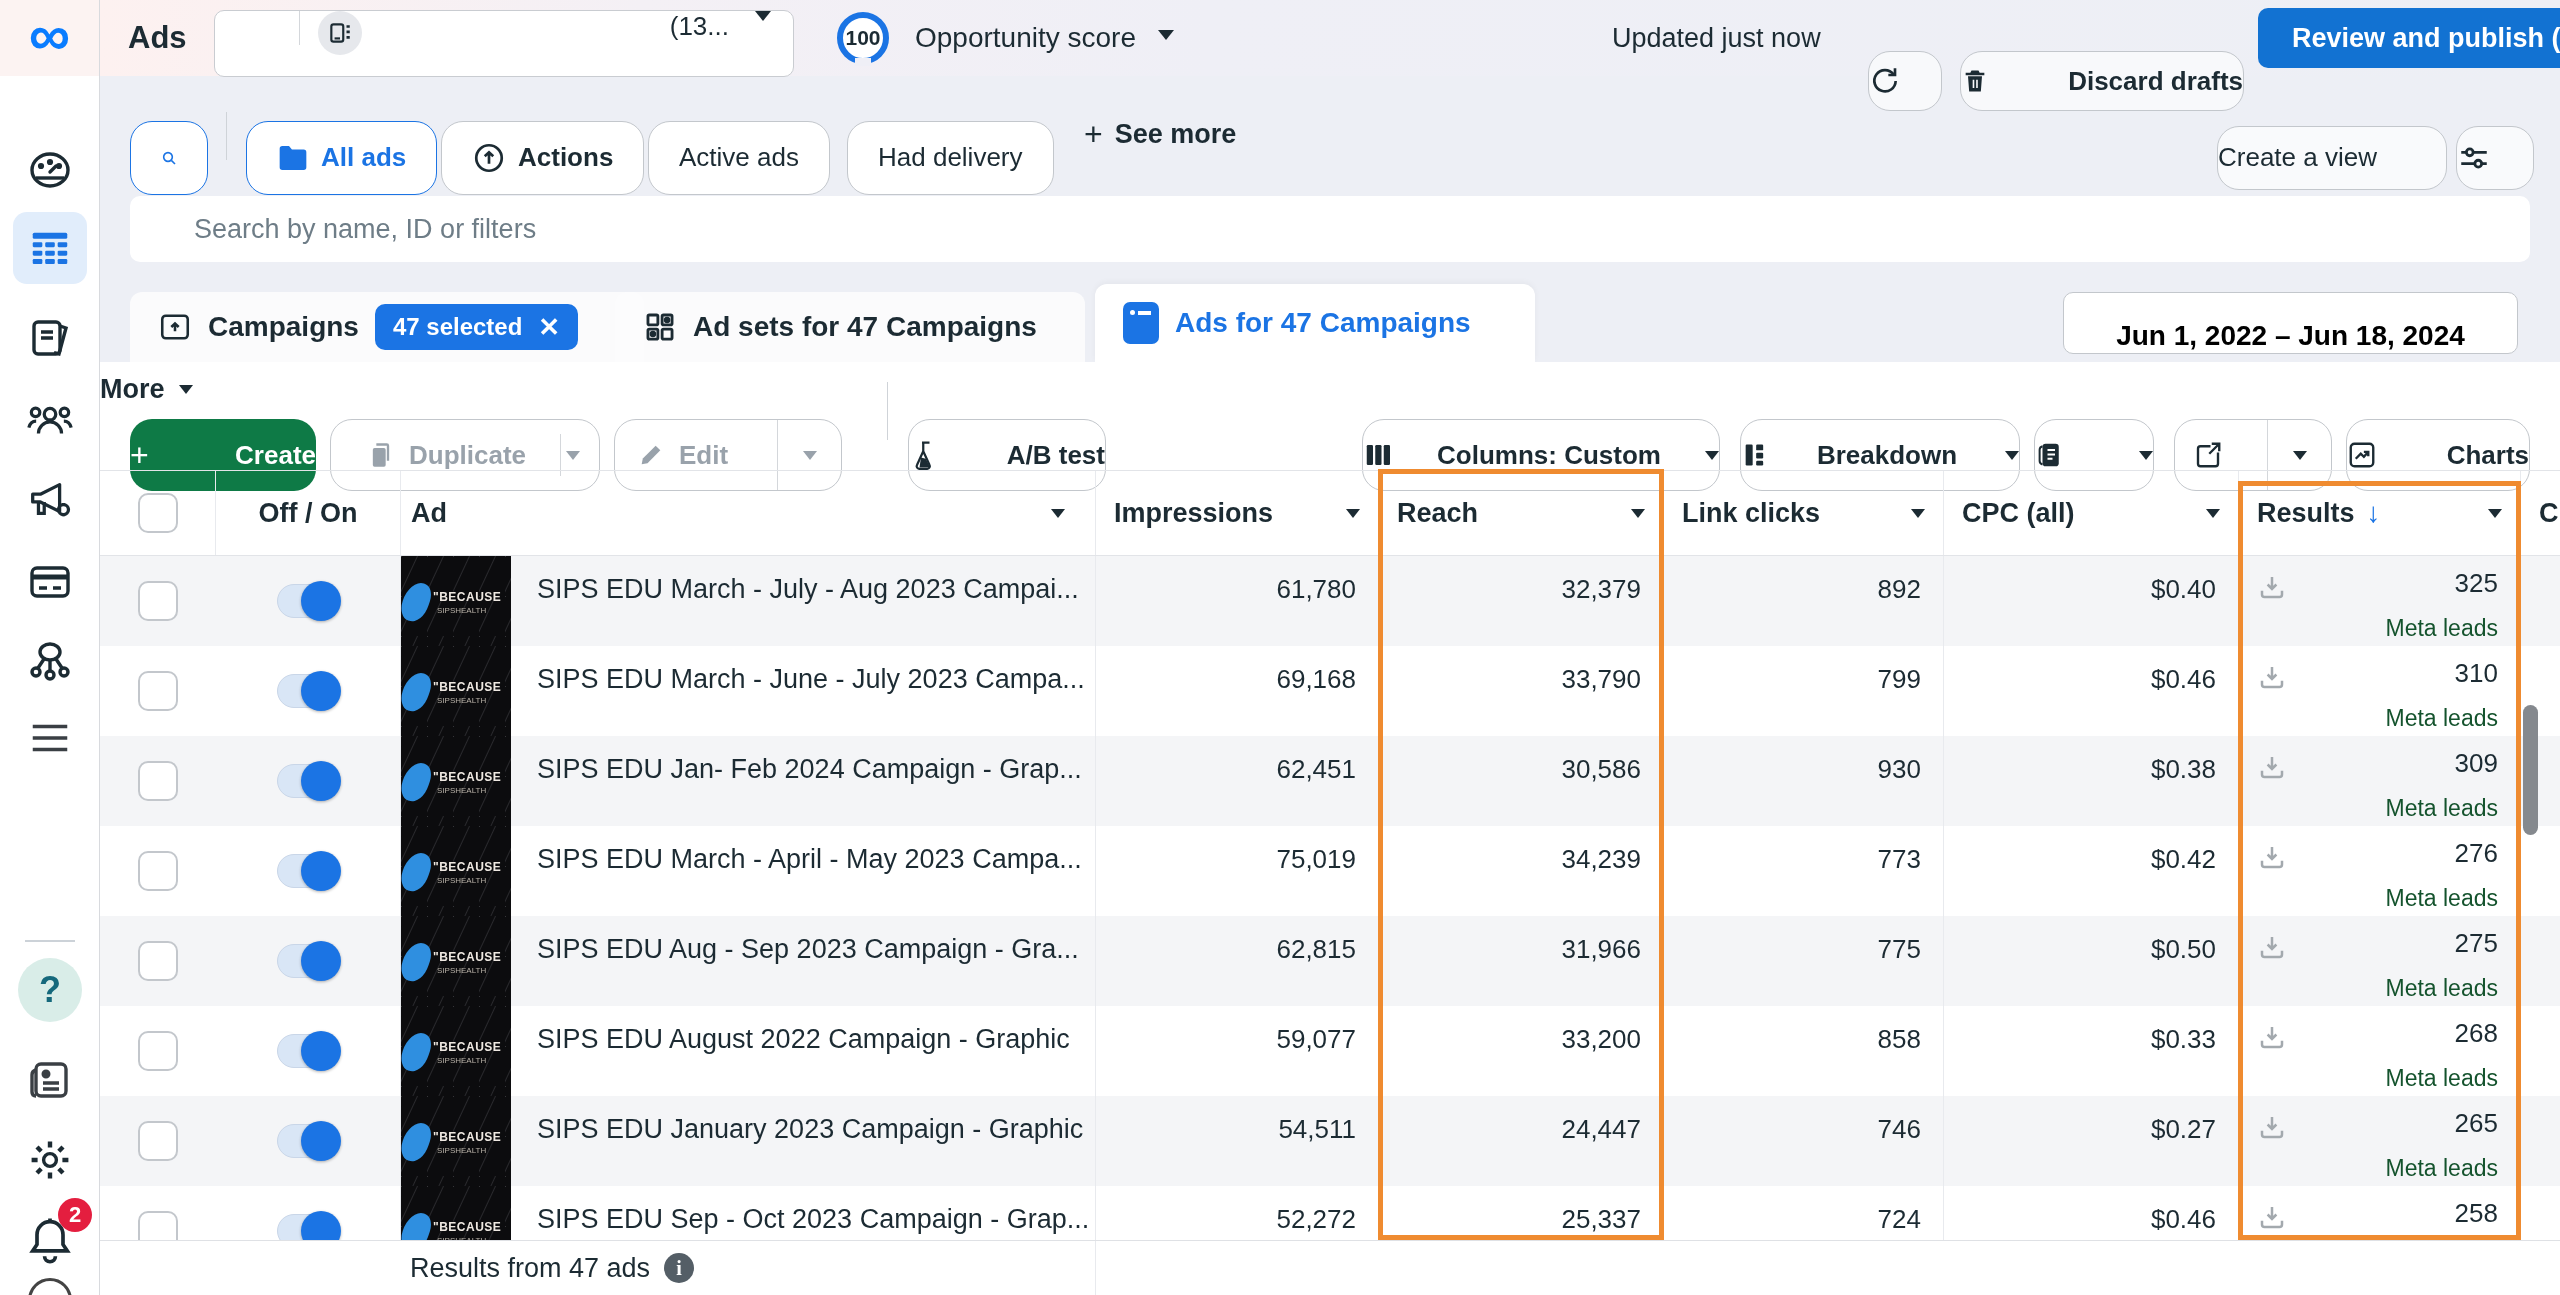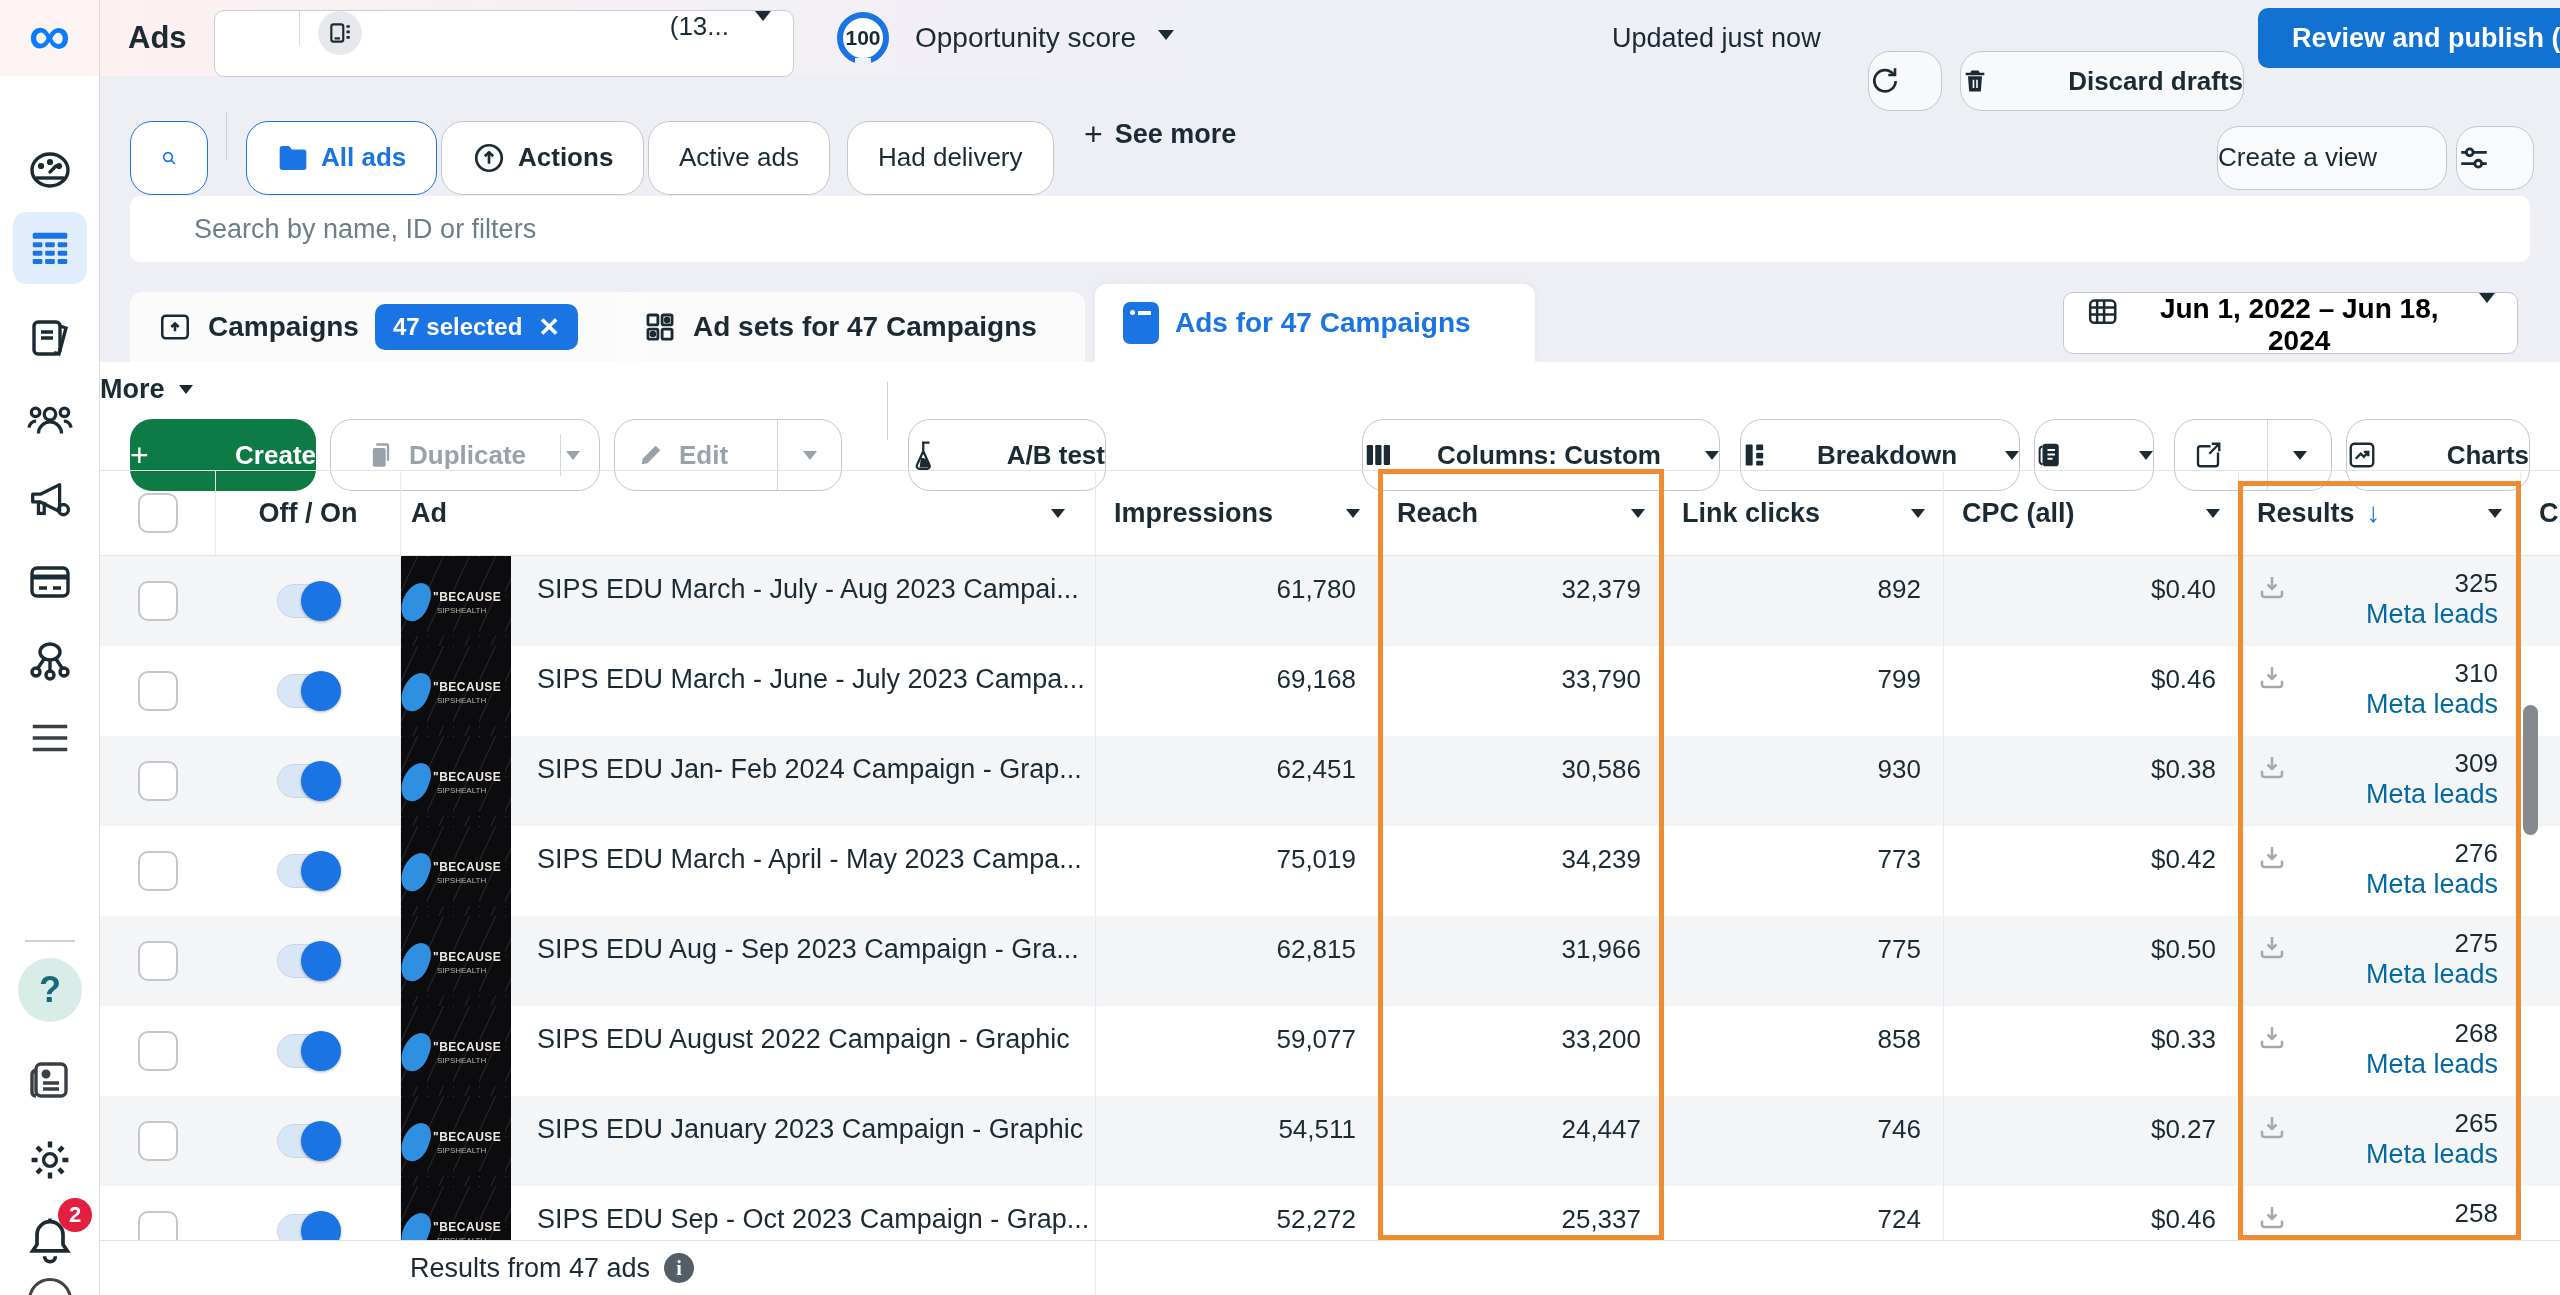--- a/index.html
+++ b/index.html
@@ -62,21 +62,21 @@
   .tabs-row { position:absolute; left:0; top:284px; right:0; height:78px; }
   .tab { position:absolute; bottom:0; display:flex; align-items:center; gap:16px; font-size:28px; font-weight:bold; color:#1c2b33; border-radius:12px 12px 0 0; padding:0 28px; cursor:pointer; }
   .tab1 { left:30px; height:70px; width:514px; background:rgba(252,252,253,.9); }
   .tab2 { left:515px; height:70px; width:470px; background:rgba(252,252,253,.9); }
   .tab3 { left:995px; height:78px; width:440px; background:#fff; color:#1b74e4; box-shadow:0 -2px 6px rgba(0,0,0,.04); }
   .sel-pill { background:#1b74e4; color:#fff; font-size:24px; font-weight:bold; border-radius:10px; height:46px; display:flex; align-items:center; gap:16px; padding:0 18px; }
   .sel-x { font-size:26px; cursor:pointer; }
   .ads-glyph { width:36px; height:42px; background:#1b74e4; border-radius:7px; position:relative; }
   .ads-glyph::before { content:""; position:absolute; left:7px; top:8px; width:5px; height:5px; border-radius:50%; background:#fff; }
   .ads-glyph::after { content:""; position:absolute; left:15px; top:9px; width:13px; height:4px; background:#fff; }
-  .date-btn { position:absolute; right:42px; bottom:8px; height:62px; width:455px; background:#fff; border:1px solid #c3c7cc; border-radius:10px; display:flex; gap:18px; padding:0 22px; font-size:28px; font-weight:bold; cursor:pointer; }
+  .date-btn { position:absolute; right:42px; bottom:8px; height:62px; width:455px; background:#fff; border:1px solid #c3c7cc; border-radius:10px; display:flex; gap:18px; padding:9px 22px; font-size:28px; font-weight:bold; cursor:pointer;flex-direction:column; }
   .date-btn .caret { margin-left:auto; }
   
   .card { position:absolute; left:0; top:362px; right:0; height:933px; background:#fff; }
   .toolbar { position:absolute; left:0; top:12px; right:0; height:76px; }
   .tbtn { position:absolute; height:72px; top:2px; }
   .t-create { left:30px; width:186px; background:#0e7a46; border:none; color:#fff; gap:14px; }
   .t-dup { left:230px; width:270px; color:#99a2ab; padding:14px; }
   .split-main { display:flex; align-items:center; gap:14px; padding:0 22px; height:100%; }
   .split-caret { display:flex; align-items:center; justify-content:center; width:64px; height:100%; border-left:1px solid #d4d7db; }
   .t-edit { left:514px; width:228px; color:#99a2ab; padding:0; }
@@ -112,21 +112,21 @@
   .toggle::after { content:""; position:absolute; right:-3px; top:-4px; width:40px; height:40px; border-radius:50%; background:#1b74e4; box-shadow:0 1px 3px rgba(0,0,0,.3); }
   .td-ad { overflow:hidden; }
   .thumb { flex:0 0 110px; height:90px; background:#0c0c0e; position:relative; overflow:hidden;
     background-image:linear-gradient(115deg, rgba(90,90,95,.55) 1px, transparent 1px, transparent 14px, rgba(70,70,75,.5) 15px, transparent 16px); background-size:26px 40px; }
   .thumb::before { content:""; position:absolute; left:2px; top:26px; width:26px; height:40px; background:#2f8fe0; border-radius:60% 40% 55% 45%; transform:rotate(18deg); }
   .thumb-t1 { position:absolute; left:32px; top:34px; color:#efe9e2; font-size:12px; font-weight:bold; letter-spacing:.5px; }
   .thumb-t2 { position:absolute; left:36px; top:50px; color:#b9b2a8; font-size:8px; }
   .ad-name { padding-left:26px; font-size:27px; white-space:nowrap; overflow:hidden; transform:translateY(-12px); }
   .td-results { position:relative; flex-direction:column; align-items:flex-end; justify-content:flex-start; padding:12px 22px 0 0; }
   .res-num { font-size:26px; }
-  .res-label { font-size:27px; color:#0369a1; margin-top:0; }
+  .res-label { font-size:23px; color:#14532d; margin-top:16px; }
   .dl-ico { position:absolute; left:18px; top:16px; }
   .tfoot { position:absolute; left:0; top:878px; right:0; height:55px; background:#fff; border-top:1px solid #dfe1e5; display:flex; align-items:center; }
   .tfoot-div { position:absolute; left:995px; top:0; width:1px; height:55px; background:#e8eaee; }
   .tfoot-text { margin-left:310px; font-size:27px; color:#1c2b33; display:flex; align-items:center; gap:14px; }
   .info-ico { width:30px; height:30px; border-radius:50%; background:#545e66; color:#fff; font-size:20px; font-weight:bold; font-family:"Liberation Serif", serif; display:flex; align-items:center; justify-content:center; }
   
   .hl { position:absolute; border:5px solid #ef8b30; pointer-events:none; z-index:4; }
   .hl-reach { left:1378px; top:469px; width:286px; height:771px; }
   .hl-results { left:2238px; top:481px; width:283px; height:759px; }
   .scroll-thumb { position:absolute; left:2523px; top:705px; width:15px; height:130px; border-radius:8px; background:#85898e; z-index:6; cursor:grab; }

